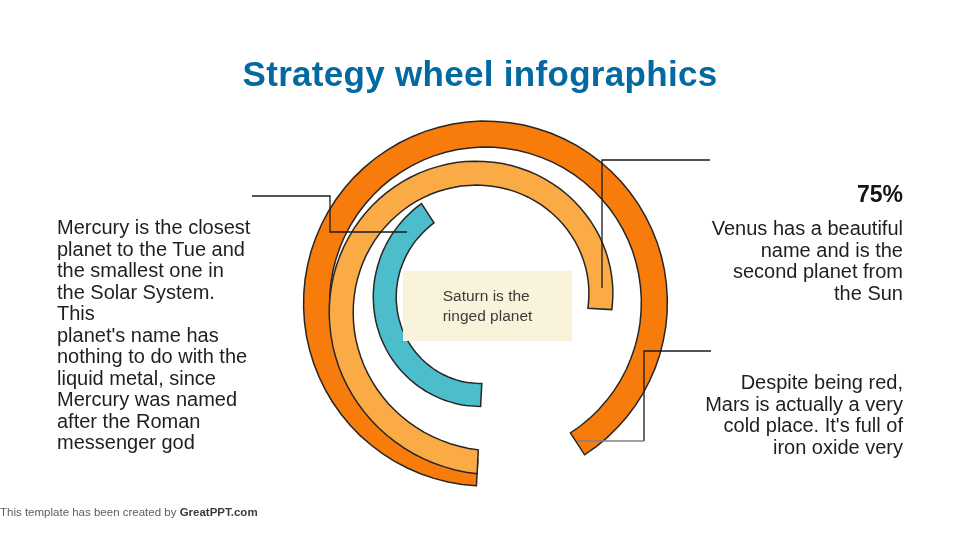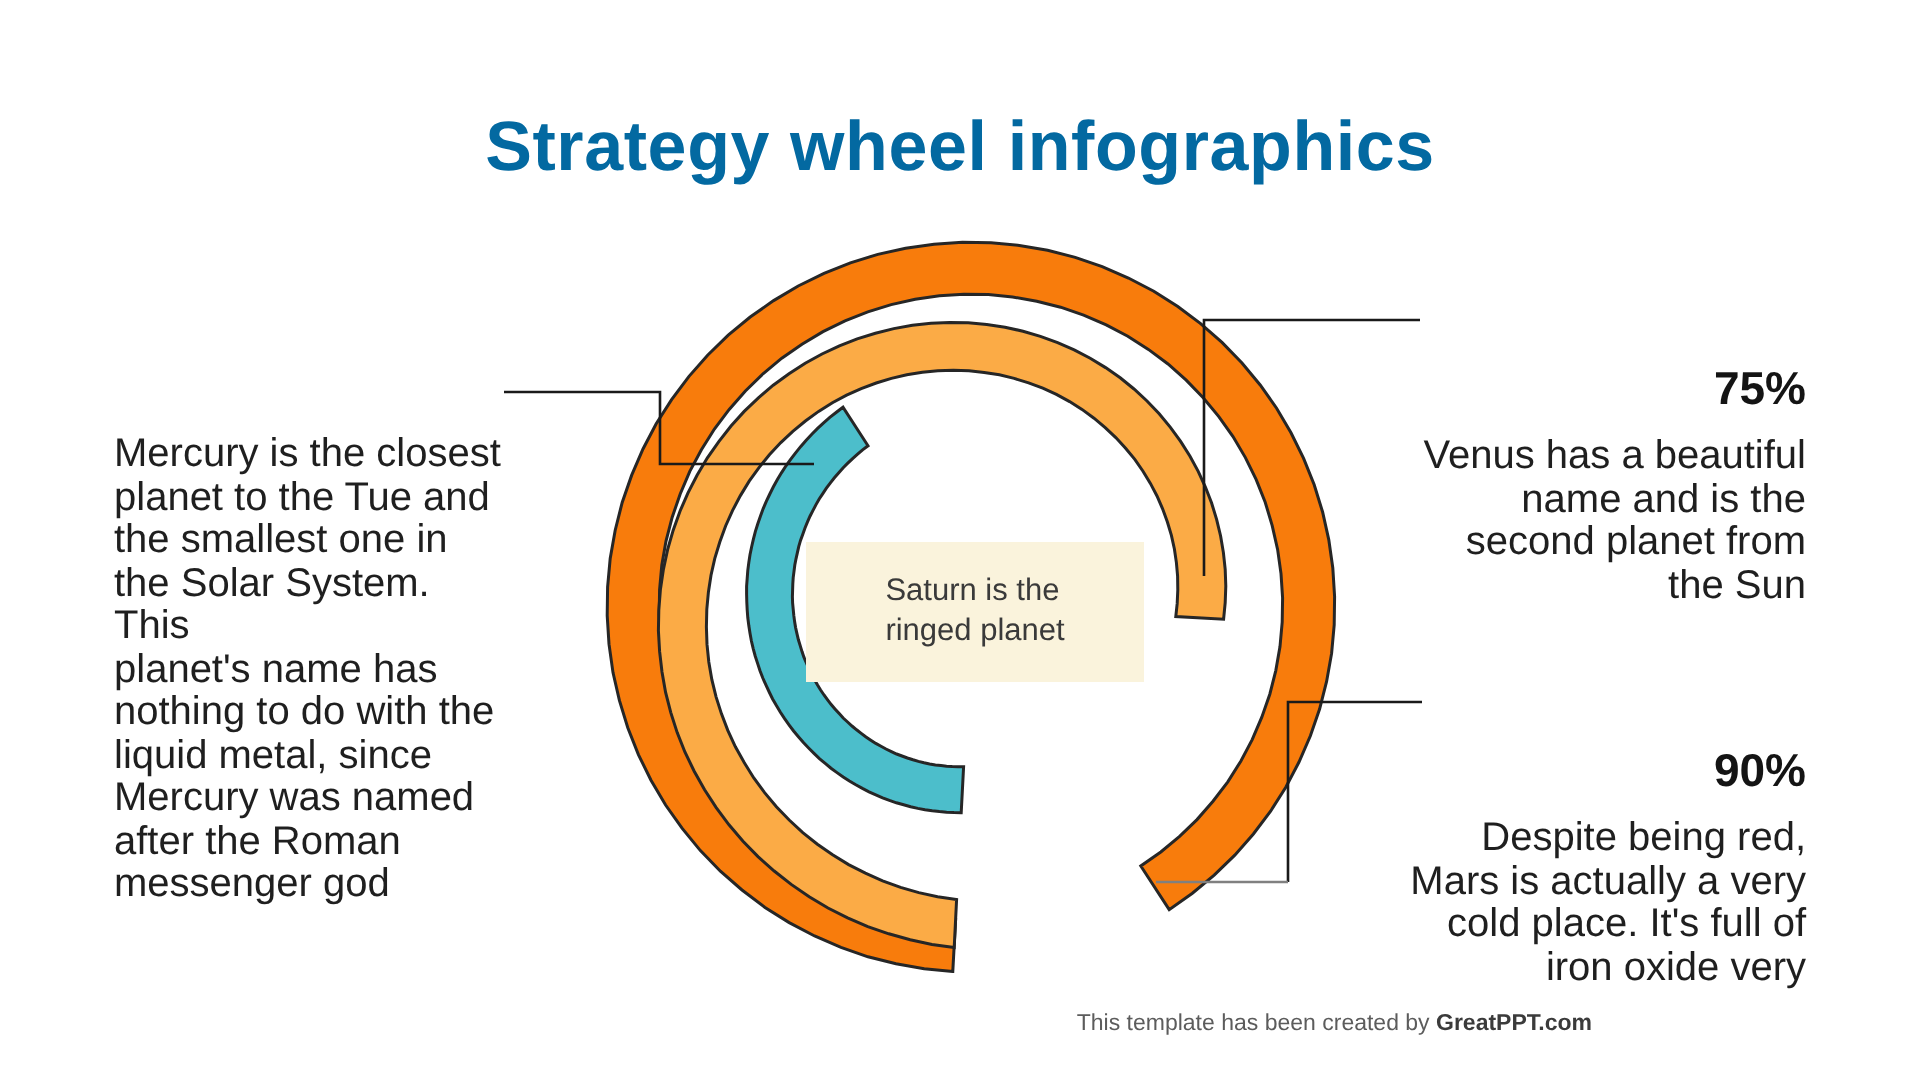--- a/index.html
+++ b/index.html
@@ -18,21 +18,21 @@
   .callout-left{left:57px;top:181px;width:200px;text-align:left;}
   .callout-right{right:57px;width:232px;text-align:right;}
   .callout-venus{top:145px;}
   .callout-mars{top:336px;}
   .center-box{
     position:absolute;left:403px;top:271px;width:169px;height:70px;
     display:flex;align-items:center;justify-content:center;
     font-size:15.5px;line-height:20px;color:#3a3a3a;white-space:pre-line;
   }
   .footer{
-    position:absolute;top:506px;left:0;width:796px;text-align:right;
+    position:absolute;top:506px;left:0;width:796px;text-align:left;
     font-size:11.5px;color:#5c5c5c;
   }
   .footer .brand{font-weight:bold;color:#3b3b3b;}
 </style>
 </head>
 <body>
 
 <div class="slide">
 
   <div class="title">Strategy wheel infographics</div>
@@ -66,21 +66,20 @@
 
   <div class="callout callout-right callout-venus">
     <div class="pct">75%</div>
     <p class="body">Venus has a beautiful
 name and is the
 second planet from
 the Sun</p>
   </div>
 
   <div class="callout callout-right callout-mars">
-    <div class="pct">90%</div>
     <p class="body">Despite being red,
 Mars is actually a very
 cold place. It's full of
 iron oxide very</p>
   </div>
 
   <div class="center-box" style="background: rgb(250, 243, 220);">Saturn is the
 ringed planet</div>
 
   <div class="footer">

